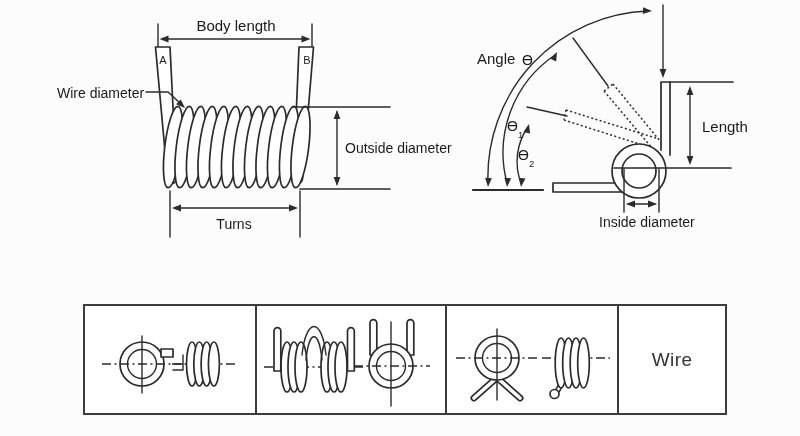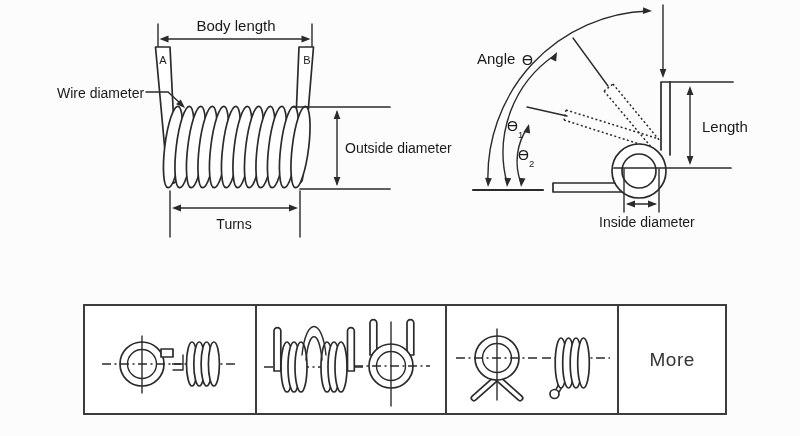--- a/index.html
+++ b/index.html
@@ -195,16 +195,16 @@
       <path class="thickw2" d="M110,84 L117,70"></path>
       <ellipse class="fw" cx="113" cy="57" rx="5.8" ry="25"></ellipse>
       <ellipse class="fw" cx="120.5" cy="57" rx="5.8" ry="25"></ellipse>
       <ellipse class="fw" cx="128" cy="57" rx="5.8" ry="25"></ellipse>
       <ellipse class="fw" cx="135.5" cy="57" rx="5.8" ry="25"></ellipse>
       <circle class="fw" cx="106.5" cy="88" r="4.5"></circle>
     </svg>
   </div>
 
   <div class="cell c4">
-    <span class="more-label">More</span>
+    <span class="more-label">Wire</span>
   </div>
 
 </div>
 
 </body></html>

